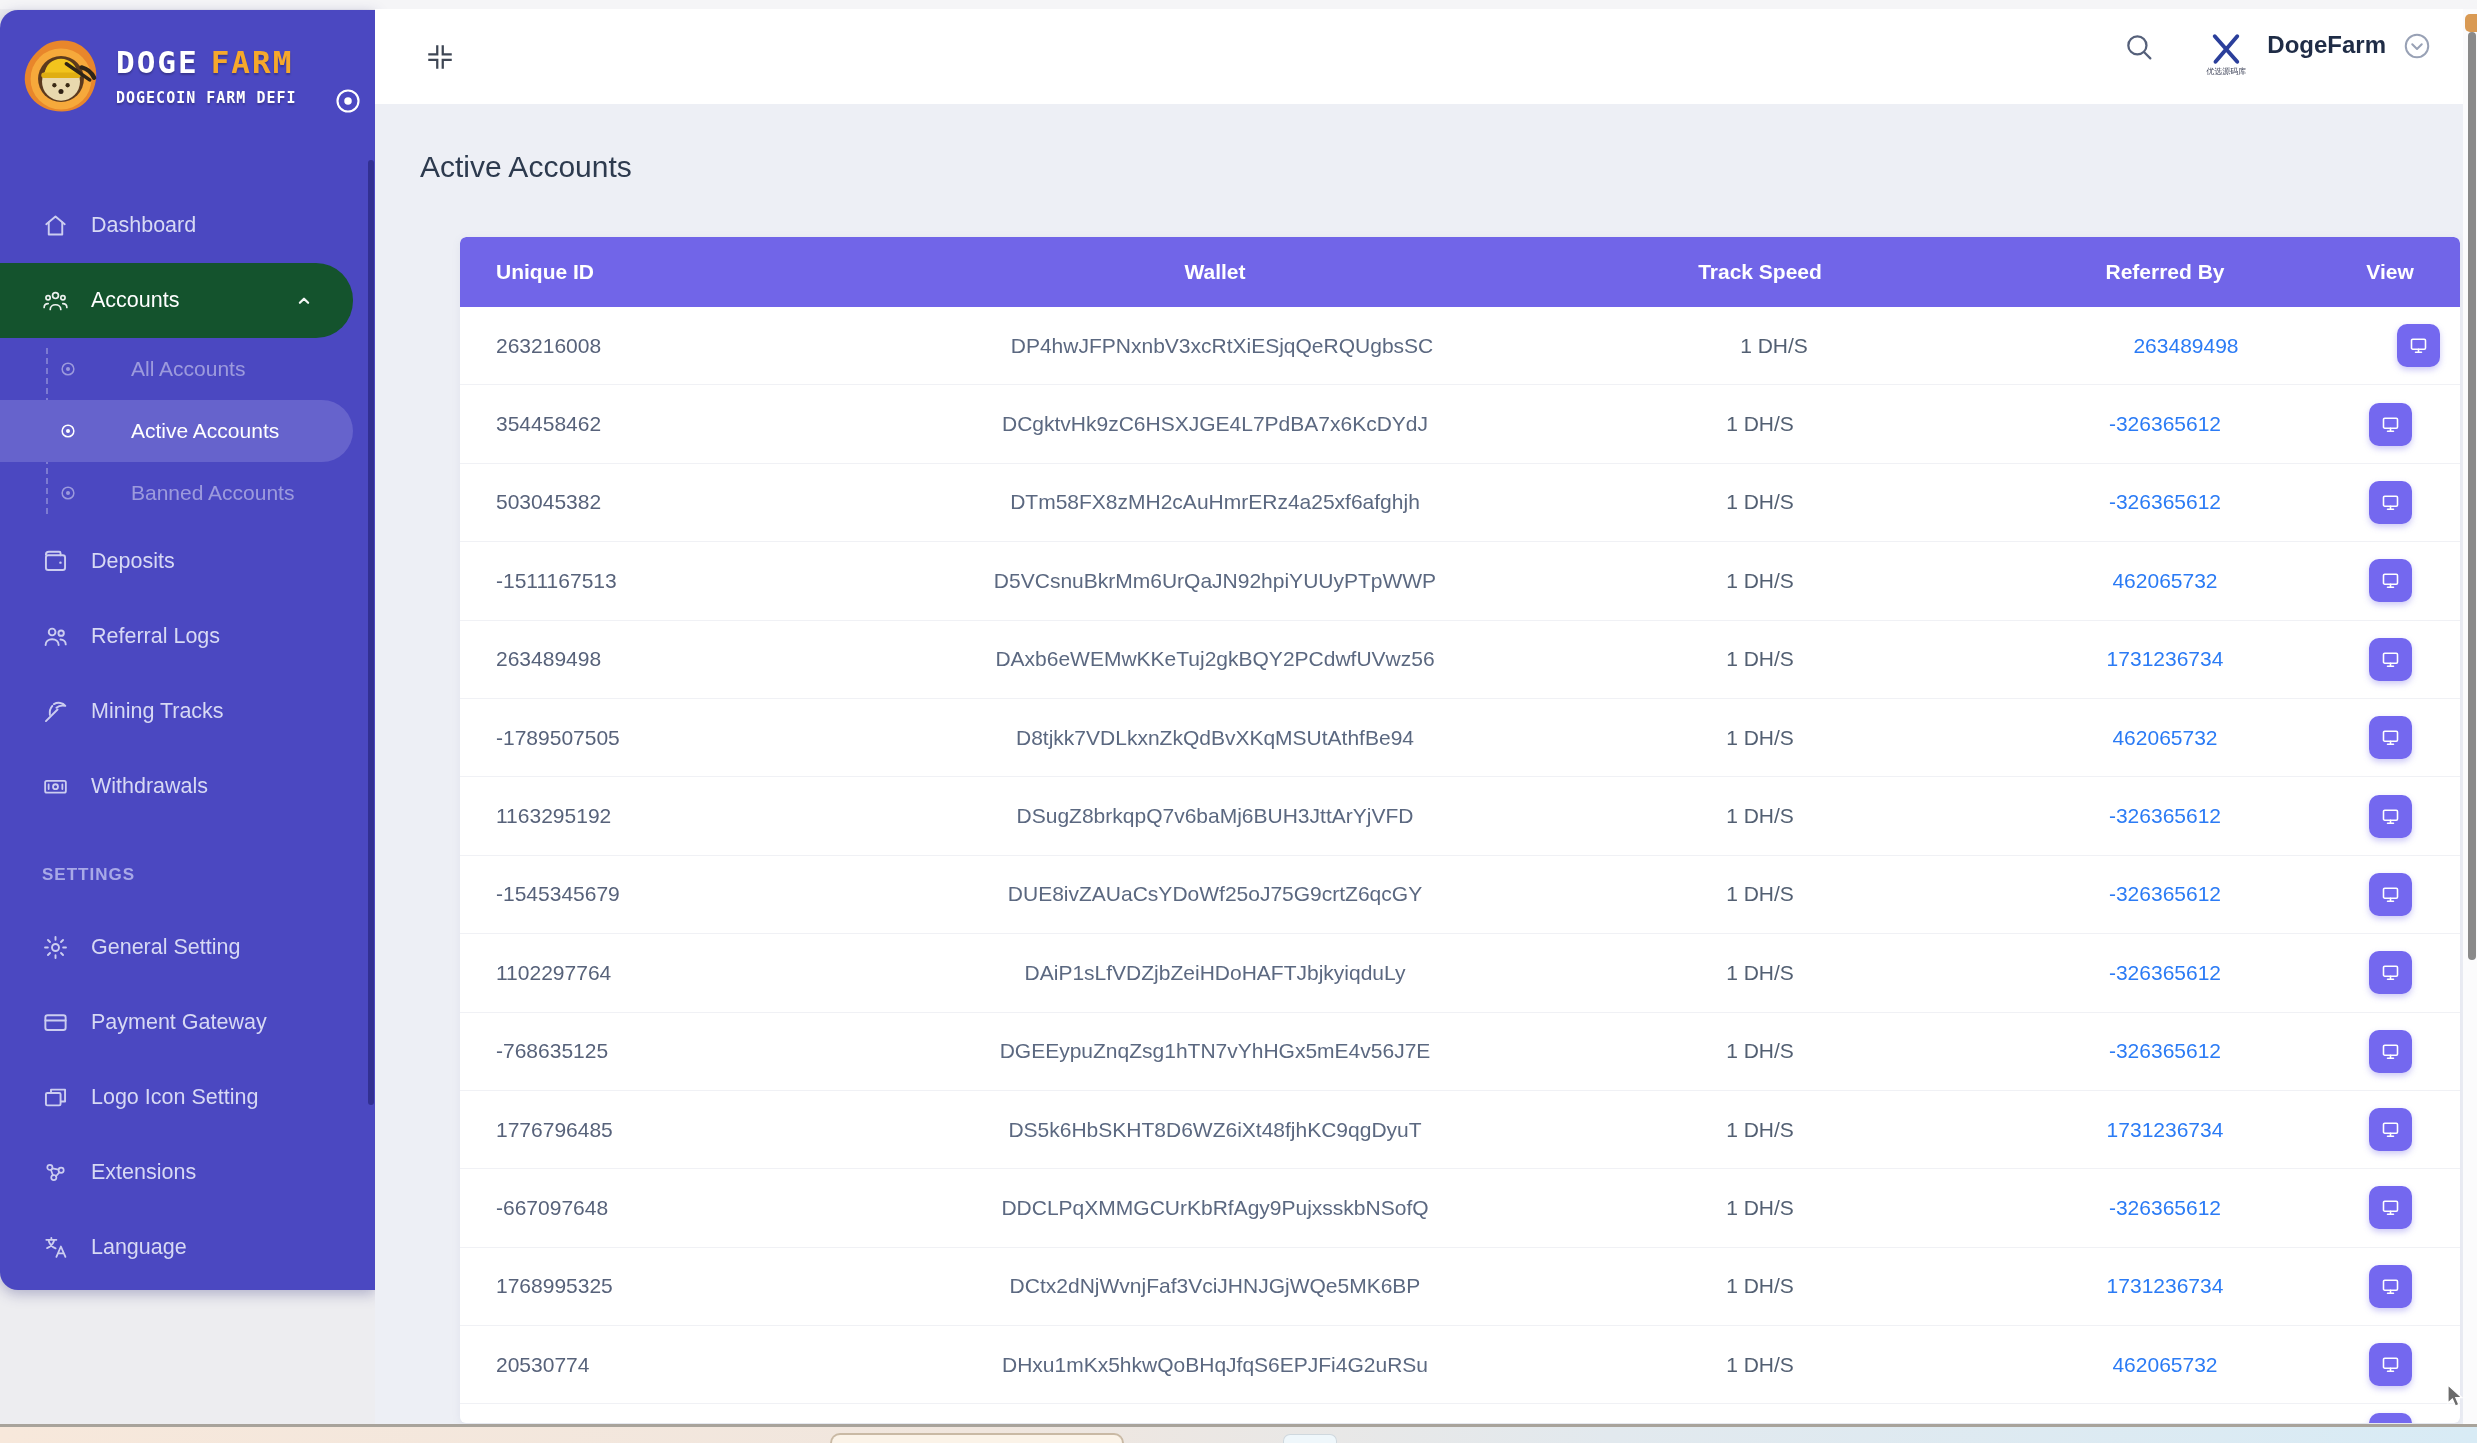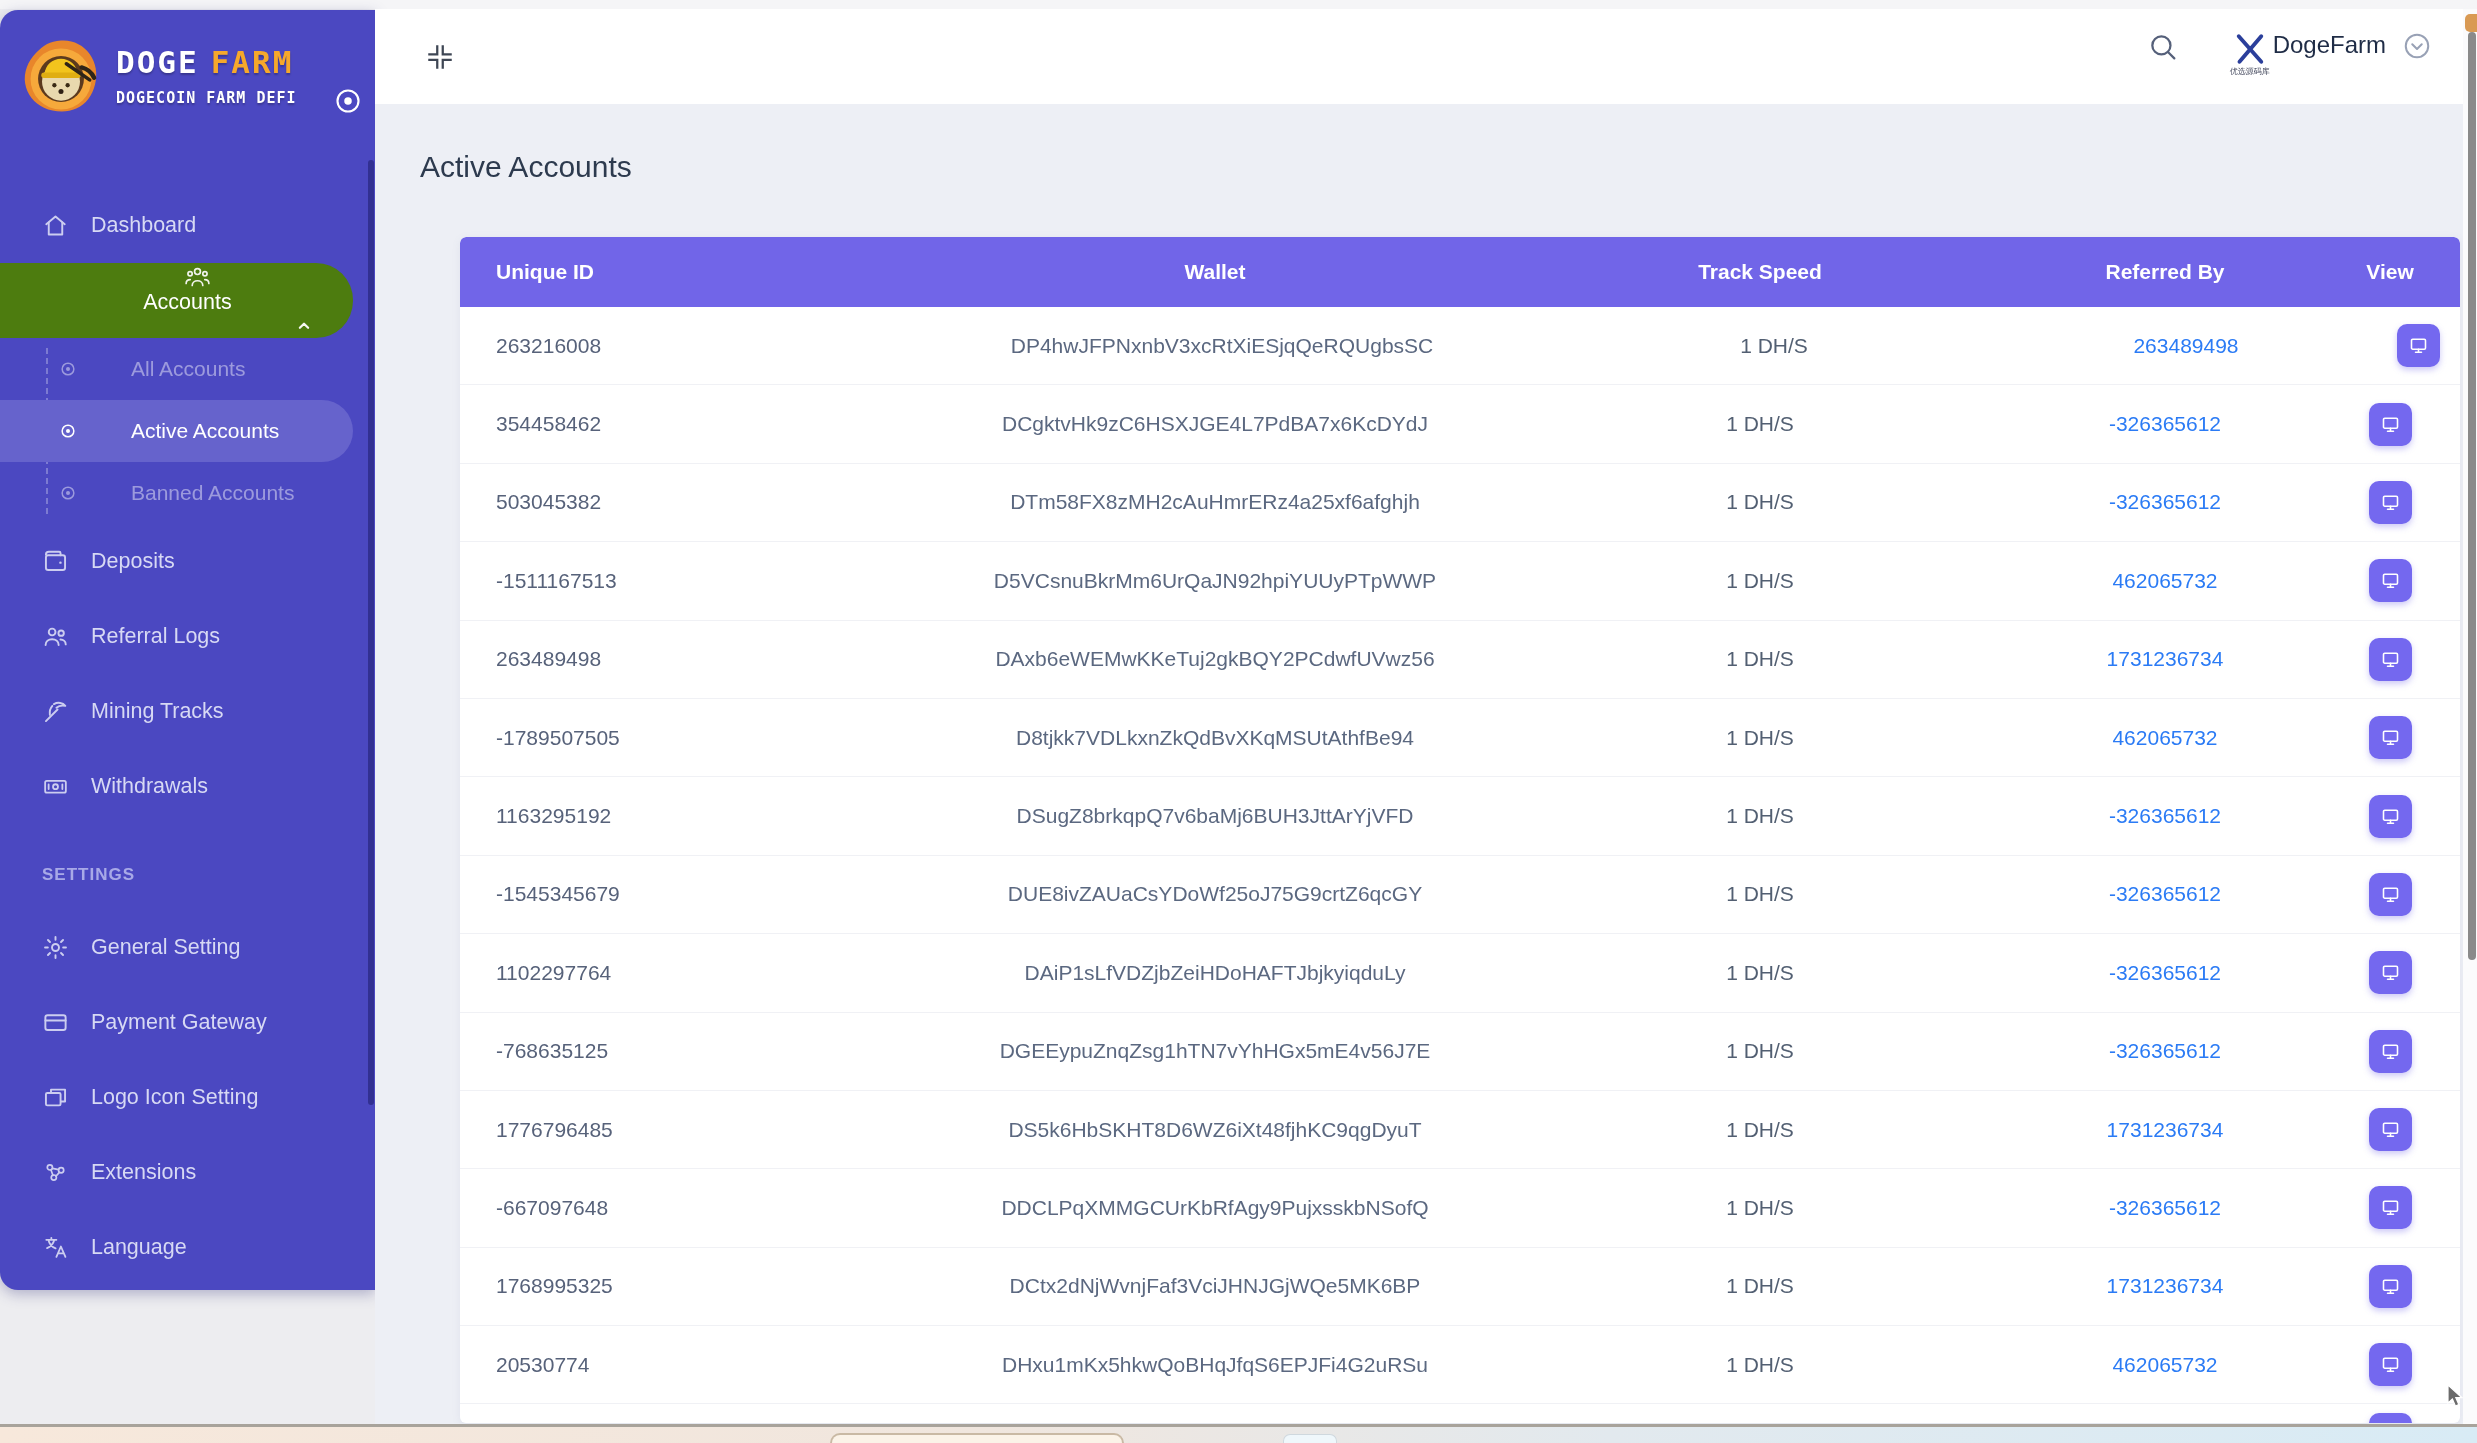--- a/index.html
+++ b/index.html
@@ -32,21 +32,21 @@
   .menu-item{
     position:relative;height:75px;display:flex;align-items:center;
     color:#D7D9F4;font-size:21.5px;cursor:pointer;
   }
   .menu-item .mi-icon{width:27px;height:27px;margin-left:42px;flex:0 0 auto;opacity:.92;}
   .menu-item .mi-icon svg{width:100%;height:100%;display:block;}
   .menu-item .mi-label{margin-left:22px;white-space:nowrap;}
   .menu-item .mi-trail{width:22px;height:22px;margin-left:auto;margin-right:38px;opacity:.95;}
   .menu-item .mi-trail svg{width:100%;height:100%;display:block;}
   .menu-item.group-active{
-    background:#4d7c0f;border-radius:0 37px 37px 0;margin-right:22px;color:#ffffff;flex-direction:column;
+    background:#14532d;border-radius:0 37px 37px 0;margin-right:22px;color:#ffffff;
   }
   .submenu{position:relative;}
   .submenu:before{
     content:"";position:absolute;left:46px;top:10px;bottom:10px;
     border-left:2px dashed rgba(255,255,255,.28);
   }
   .menu-sub{
     position:relative;height:62px;display:flex;align-items:center;
     color:rgba(255,255,255,.45);font-size:21px;cursor:pointer;gap:27px;
   }
@@ -75,21 +75,21 @@
   .topbar-shadow{position:absolute;left:375px;top:104px;width:2102px;height:14px;
     background:linear-gradient(180deg,rgba(140,150,185,.22),rgba(140,150,185,0));}
   .compress-btn{width:30px;height:30px;margin-left:50px;color:#3e4654;cursor:pointer;}
   .compress-btn svg{width:100%;height:100%;display:block;}
   .topbar-right{margin-left:auto;display:flex;align-items:flex-start;padding-right:45px;}
   .search-btn{width:32px;height:32px;color:#55607a;cursor:pointer;}
   .search-btn svg{width:100%;height:100%;display:block;}
   .user-logo{margin-left:48px;width:46px;height:52px;display:flex;flex-direction:column;align-items:center;cursor:pointer;}
   .user-logo svg{width:36px;height:36px;display:block;}
   .user-logo .cap{font-size:8px;color:#3a3f55;line-height:9px;white-space:nowrap;}
-  .user-name{font-size:24px;font-weight:normal;color:#1f2c46;cursor:pointer;}
+  .user-name{margin-left:18px;font-size:24px;font-weight:bold;color:#1f2c46;cursor:pointer;}
   .user-caret{width:30px;height:30px;margin-left:16px;color:#98a1b5;cursor:pointer;}
   .user-caret svg{width:100%;height:100%;display:block;}
 
   
   .content{position:absolute;left:375px;top:104px;width:2088px;height:1320px;background:#edeff5;}
   .page-title{position:absolute;left:45px;top:46px;font-size:30px;font-weight:500;color:#2d3a4e;margin:0;}
   .card{
     position:absolute;left:45px;top:133px;width:2000px;height:1186px;
     background:#ffffff;border-radius:6px;overflow:hidden;
     box-shadow:0 2px 8px rgba(120,130,170,.10);

